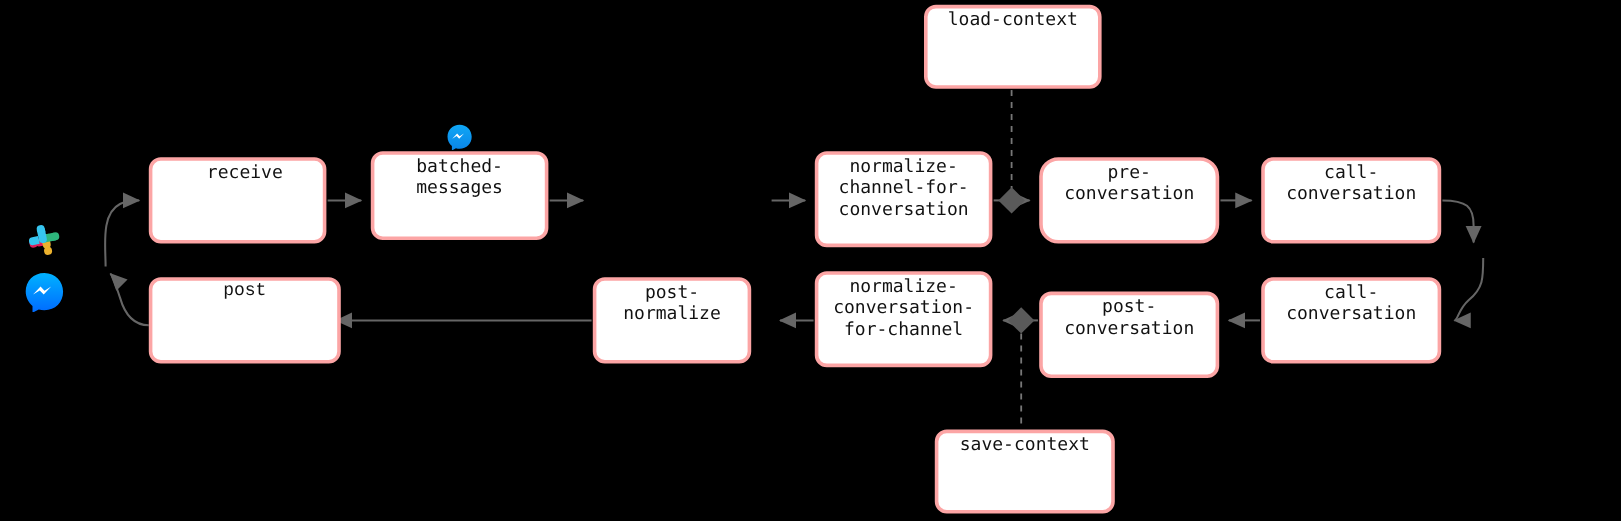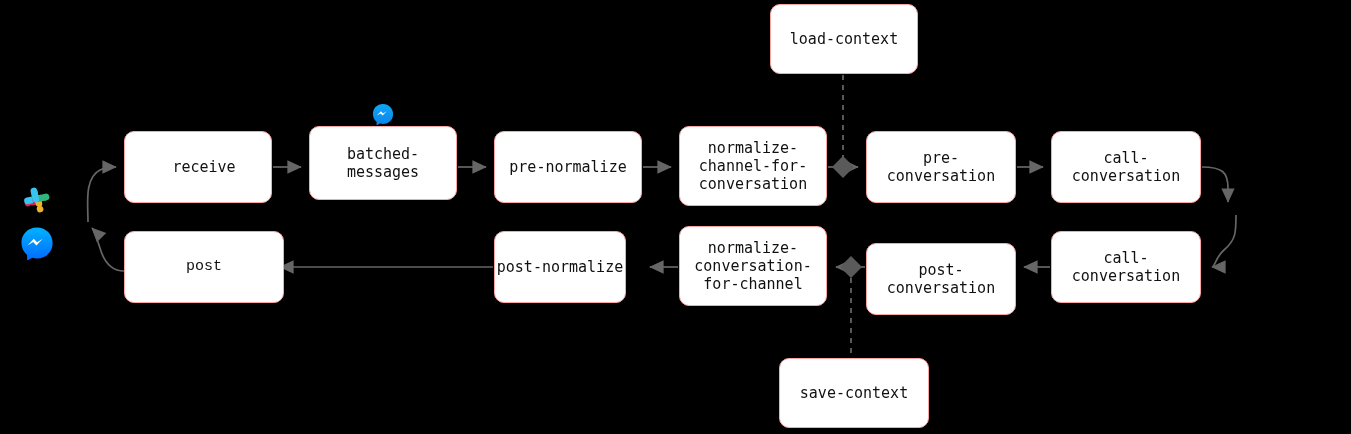--- a/index.html
+++ b/index.html
@@ -19,25 +19,25 @@
     position: absolute;
     left: 0;
     top: 0;
     width: 1351px;
     height: 434px;
     pointer-events: none;
   }
   .node {
     position: absolute;
     background: #ffffff;
-    border: 1px solid #fca5a5;
+    border: 3px solid #fca5a5;
     border-radius: 10px;
     box-sizing: border-box;
     display: flex;
-    align-items: center;
+    align-items: flex-start;
     justify-content: center;
     text-align: center;
     color: #111111;
     font-size: 15px;
     line-height: 18px;
     letter-spacing: 0px;
     white-space: pre-line;
     box-shadow: 0 1px 2px rgba(0,0,0,0.18);
     z-index: 2;
   }
@@ -148,31 +148,28 @@
 
   <div class="node" style="left:124px; top:131px; width:148px; height:72px;padding-left:12px;">
     <span>receive</span>
   </div>
 
   <div class="node" style="left:309px; top:126px; width:148px; height:74px;">
     <span>batched-
 messages</span>
   </div>
 
-  <div class="node" style="left:494px; top:131px; width:148px; height:72px;">
-    <span>pre-normalize</span>
-  </div>
 
   <div class="node" style="left:679px; top:126px; width:148px; height:80px;">
     <span>normalize-
 channel-for-
 conversation</span>
   </div>
 
-  <div class="node" style="left:866px; top:131px; width:150px; height:72px;">
+  <div class="node" style="left:866px; top:131px; width:150px; height:72px;border-radius:16px;">
     <span>pre-
 conversation</span>
   </div>
 
   <div class="node" style="left:1051px; top:131px; width:150px; height:72px;">
     <span>call-
 conversation</span>
   </div>
 
   <div class="node" style="left:124px; top:231px; width:160px; height:72px;font-family:Liberation Mono, monospace;">

